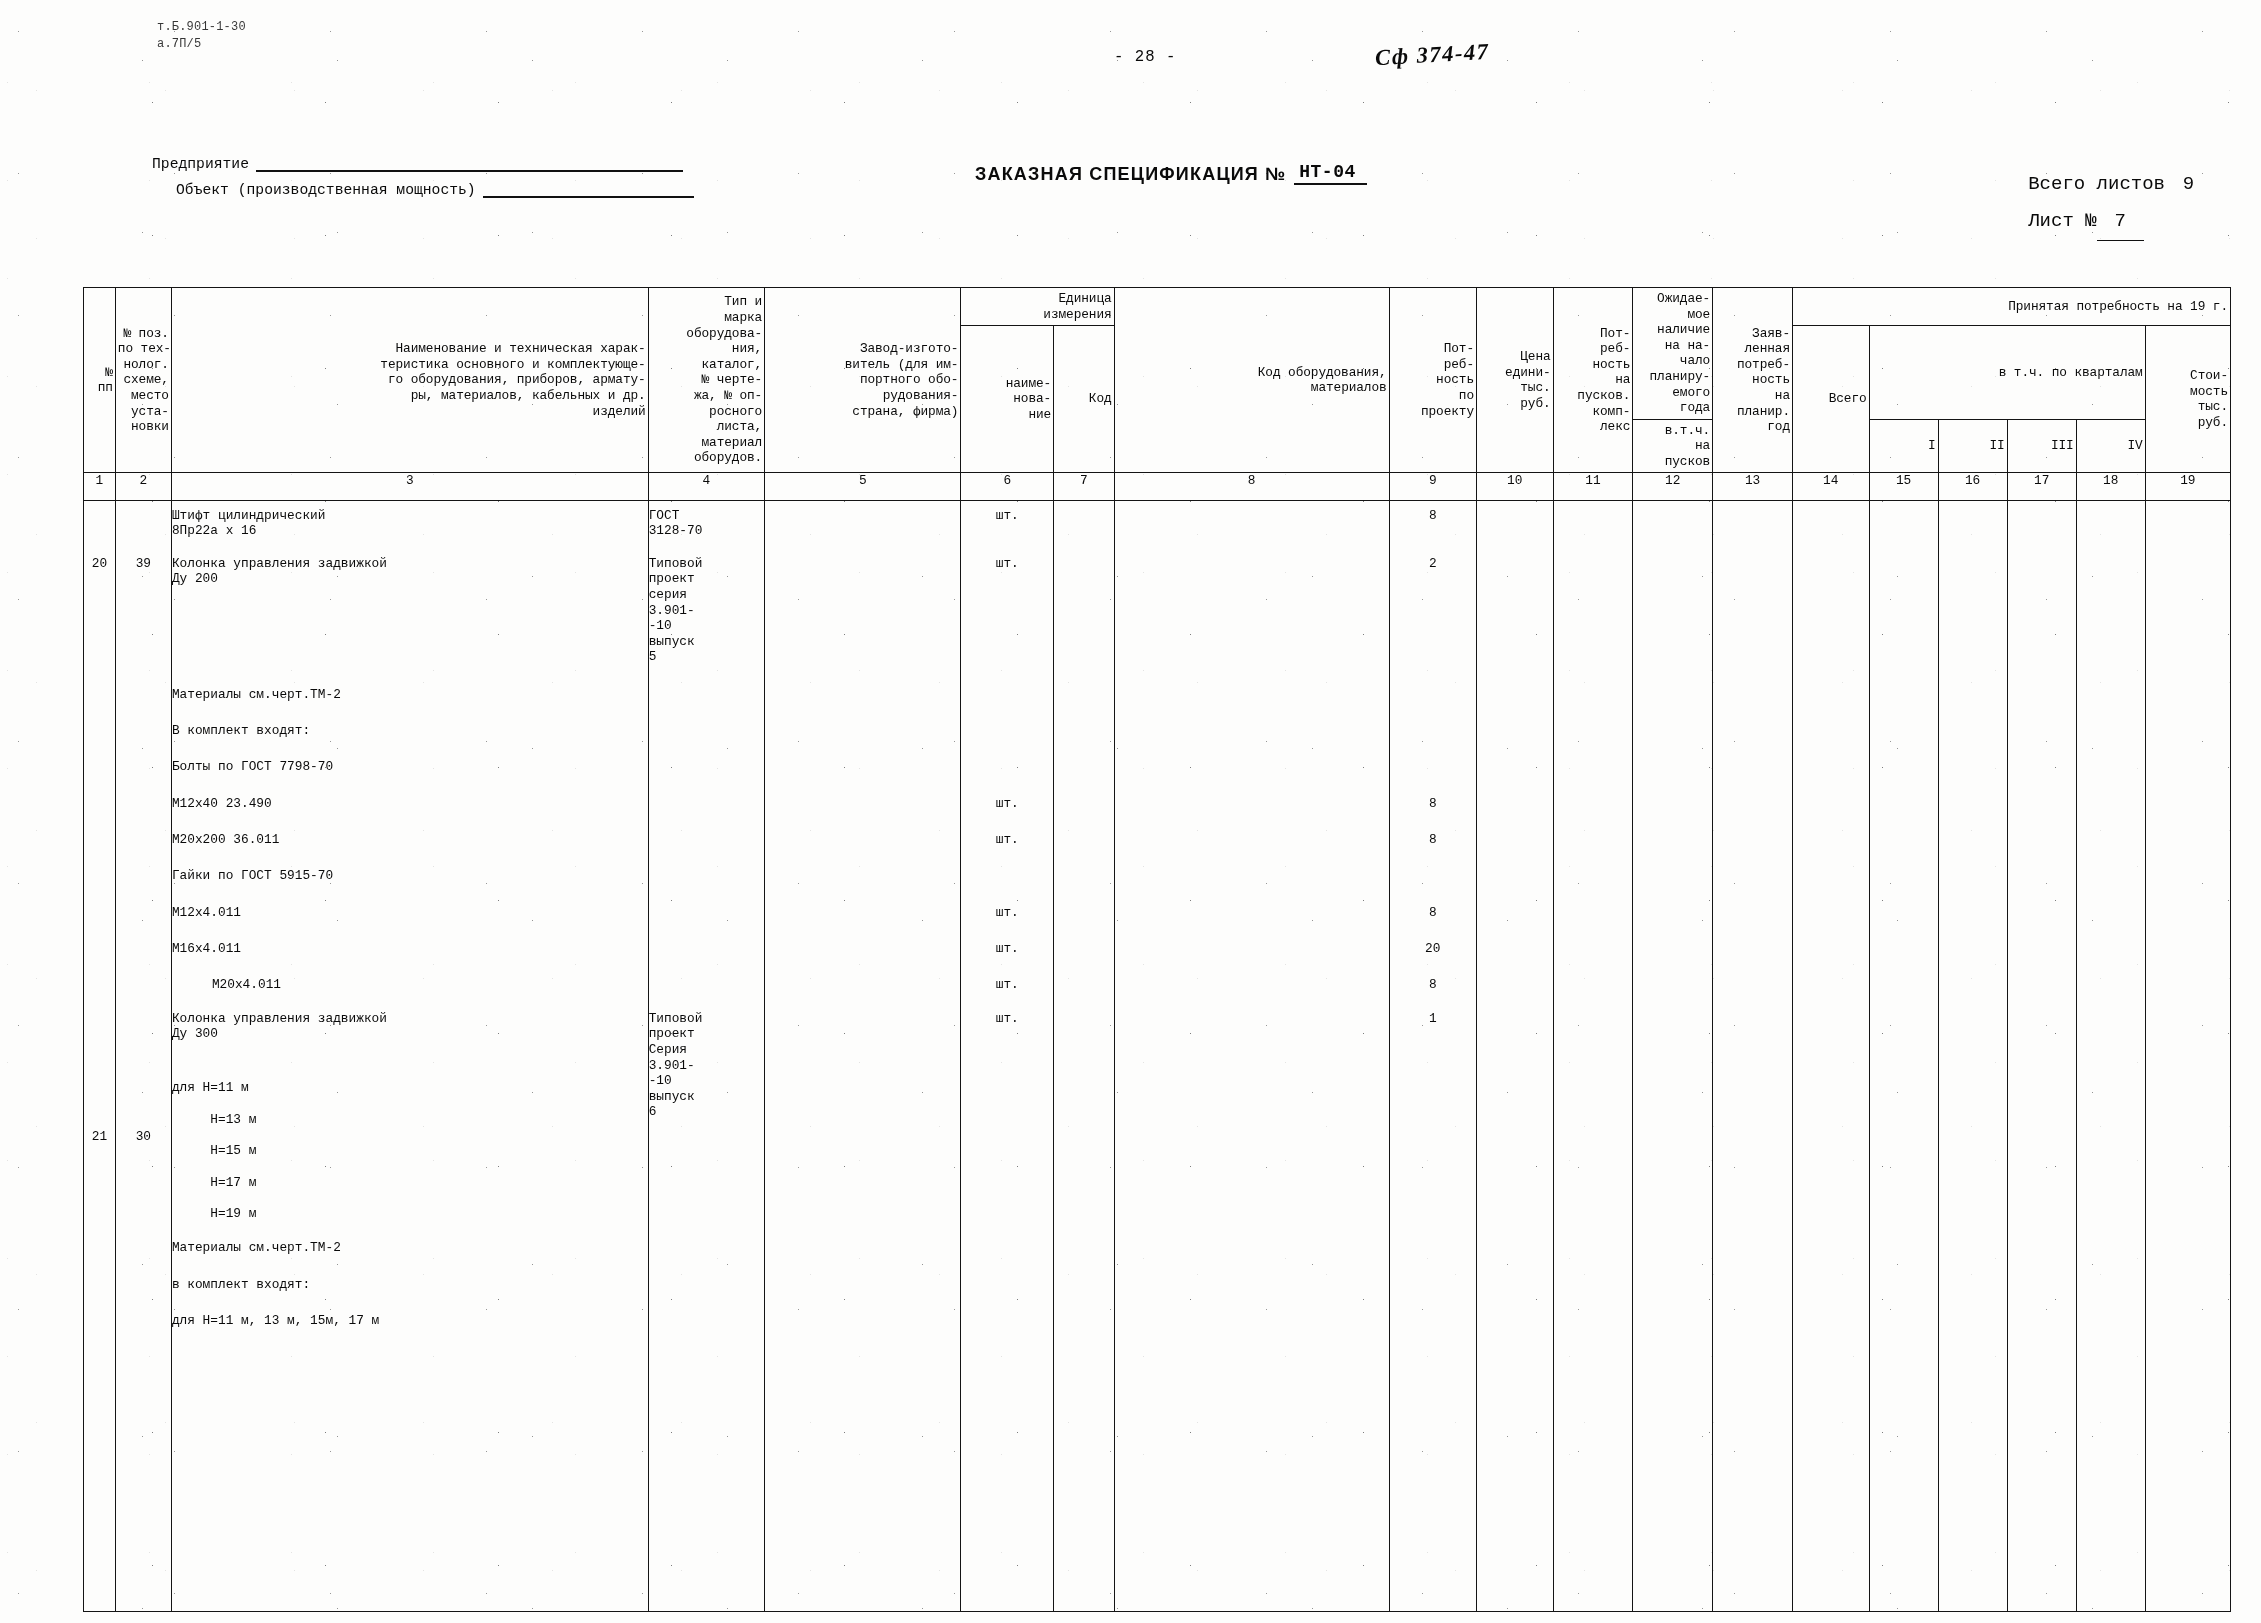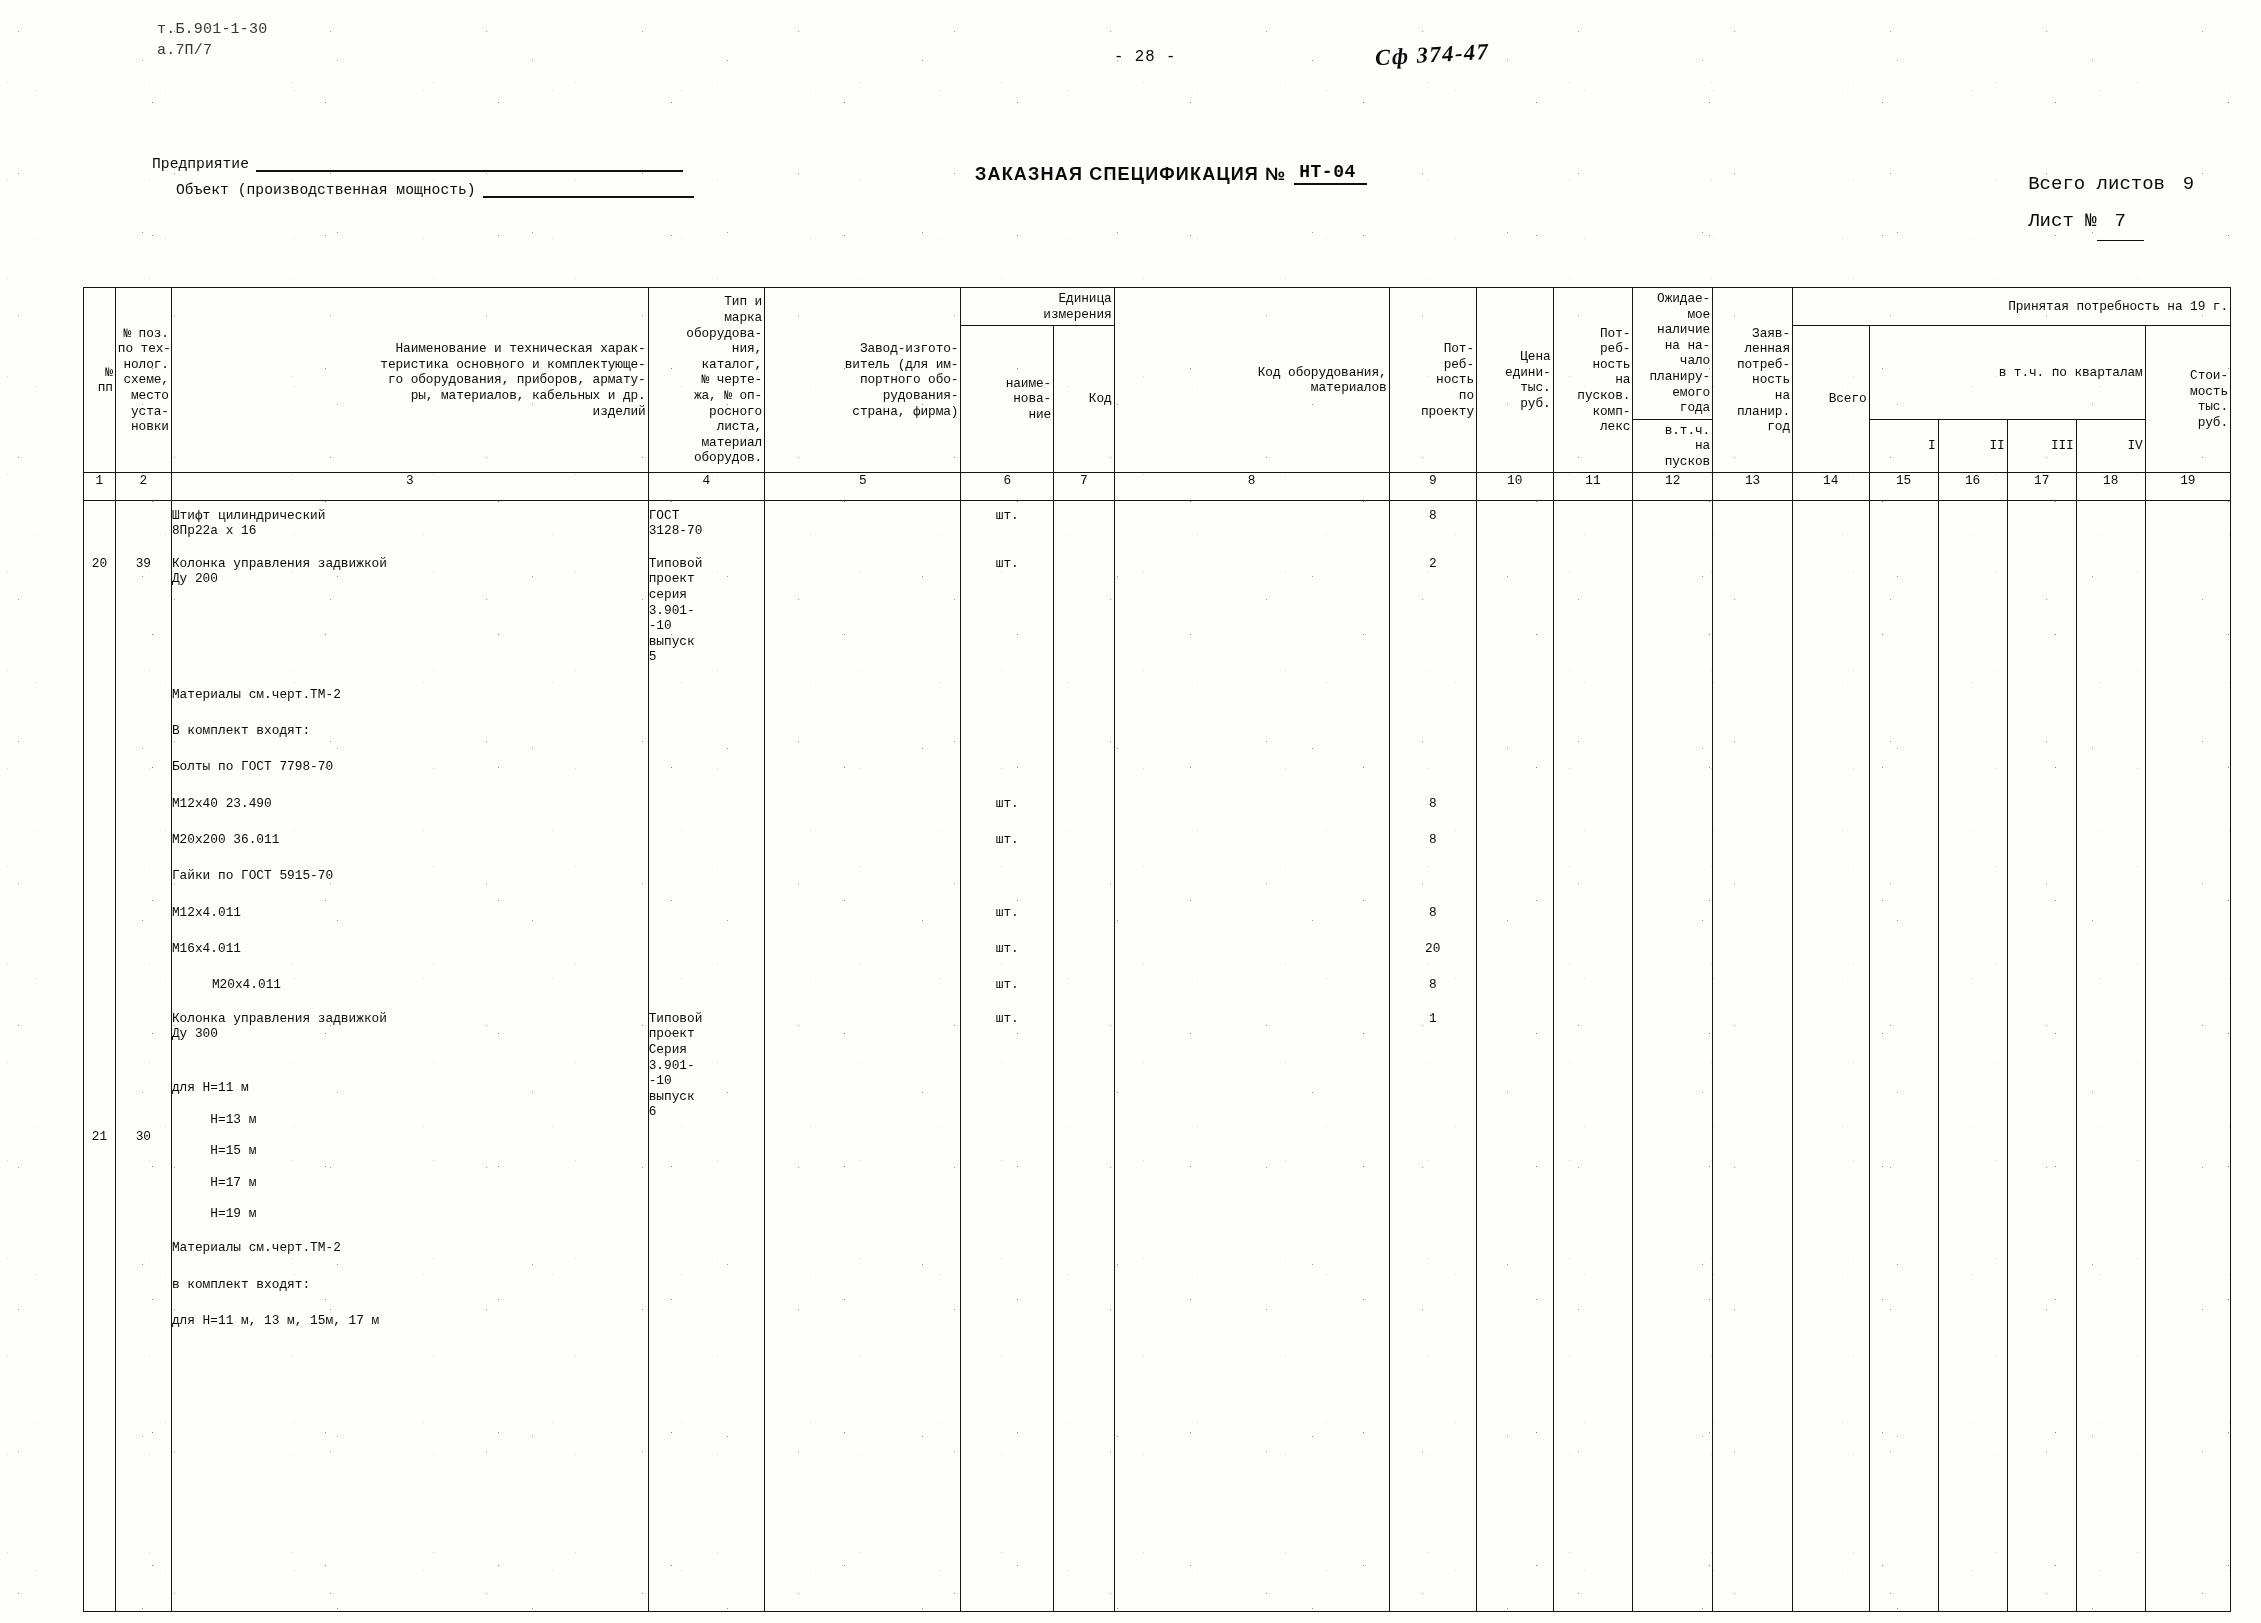--- a/index.html
+++ b/index.html
@@ -37,21 +37,21 @@
       radial-gradient(circle at 5% 84%, #000 0.2px, transparent 0.5px),
       radial-gradient(circle at 35% 44%, #000 0.2px, transparent 0.4px);
     background-size: 156px 142px, 104px 114px, 195px 172px, 129px 148px,
                      173px 133px, 118px 165px, 142px 98px, 89px 207px;
   }
 
   
   .doc-code {
     position: absolute;
     left: 157px; top: 18.7px;
-    font-size: 15px;
+    font-size: 12px;
     letter-spacing: 0.2px;
     line-height: 1.42;
     font-family: "Liberation Mono", monospace;
     opacity: .82;
   }
   .page-num {
     position: absolute;
     left: 1114px; top: 48px;
     font-size: 15.7px;
     font-family: "Liberation Mono", monospace;
@@ -172,21 +172,21 @@
   
   .stack { position: relative; height: 100%; }
   .abs { position: absolute; left: 0; white-space: pre; }
 </style>
 </head>
 <body>
 
 <div id="page">
   <div class="noise"></div>
 
-  <div class="doc-code"><span>т.Б.901-1-30</span><br><span>а.7П/7</span></div>
+  <div class="doc-code"><span>т.Б.901-1-30</span><br><span>а.7П/5</span></div>
 
   <div class="page-num">- 28 -</div>
 
   <div class="hand-ref">Сф 374-47</div>
 
   <div class="field-row" id="fld-enterprise">
     <span>Предприятие</span>
     <span class="rule"></span>
   </div>
 

